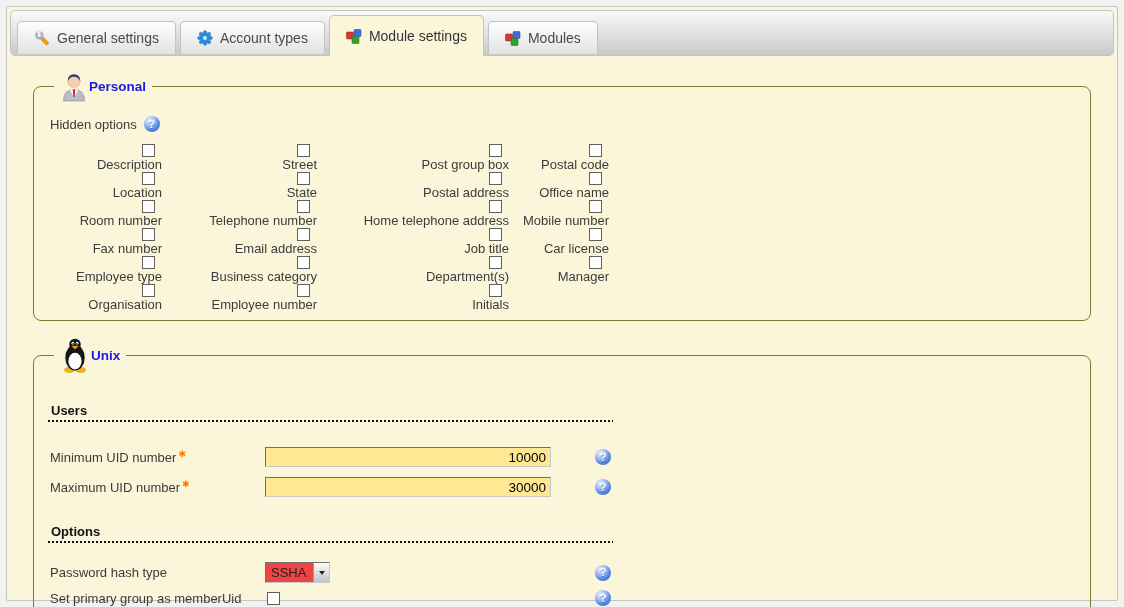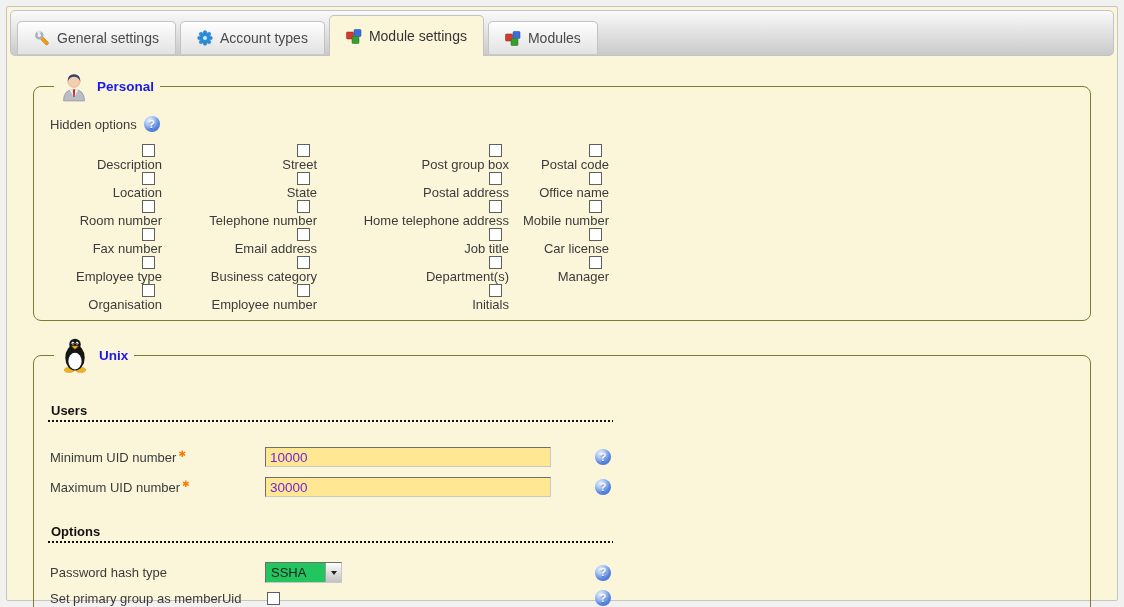--- a/index.html
+++ b/index.html
@@ -53,21 +53,21 @@
   
   fieldset.sect {
     margin:0 26px;
     border:1px solid #7e7a33;
     border-radius:8px;
     padding:4px 14px 8px 14px;
   }
   fieldset.personal { margin-top:14px; }
   fieldset.unix     { margin-top:16px; }
   legend.sect-legend {
-    display:flex; align-items:center; gap:9px;
+    display:flex; align-items:center; gap:1px;
     margin-left:6px; padding:0 6px;
   }
   .sicon { display:inline-flex; }
   .stitle { color:#1a18e8; font-weight:bold; font-size:13.5px; }
   
   .hidden-opts {
     margin:10px 0 0 2px;
     display:flex; align-items:center; gap:7px;
   }
   table.cbgrid { border-collapse:collapse; margin:12px 0 0 0; }
@@ -116,29 +116,30 @@
     font-size:9px;
     vertical-align:5px;
     margin-left:2px;
   }
   .txt {
     width:286px; height:20px;
     background:#ffe794;
     border:1px solid;
     border-color:#6f6f6f #c8c8c8 #c8c8c8 #6f6f6f;
     font-family:"Liberation Sans",sans-serif;
-    font-size:13.5px; color:#6d28d9;
+    font-size:13.5px; color:#000000;
     padding:0 4px;
+    text-align:right;
   }
   .select {
     display:inline-flex; align-items:center;
-    width:77px; height:21px;
+    width:65px; height:21px;
     border:1px solid;
     border-color:#6f6f6f #c8c8c8 #c8c8c8 #6f6f6f;
-    background:#22c55e;
+    background:#ef4444;
     cursor:pointer;
   }
   .select-value { flex:1; padding-left:5px; font-size:13px; color:#222; }
   .select-btn {
     width:16px; height:100%;
     background:linear-gradient(#fdfdfd,#c2c2c2);
     border-left:1px solid #9b9b9b;
     display:flex; align-items:center; justify-content:center;
   }
   .tri {

